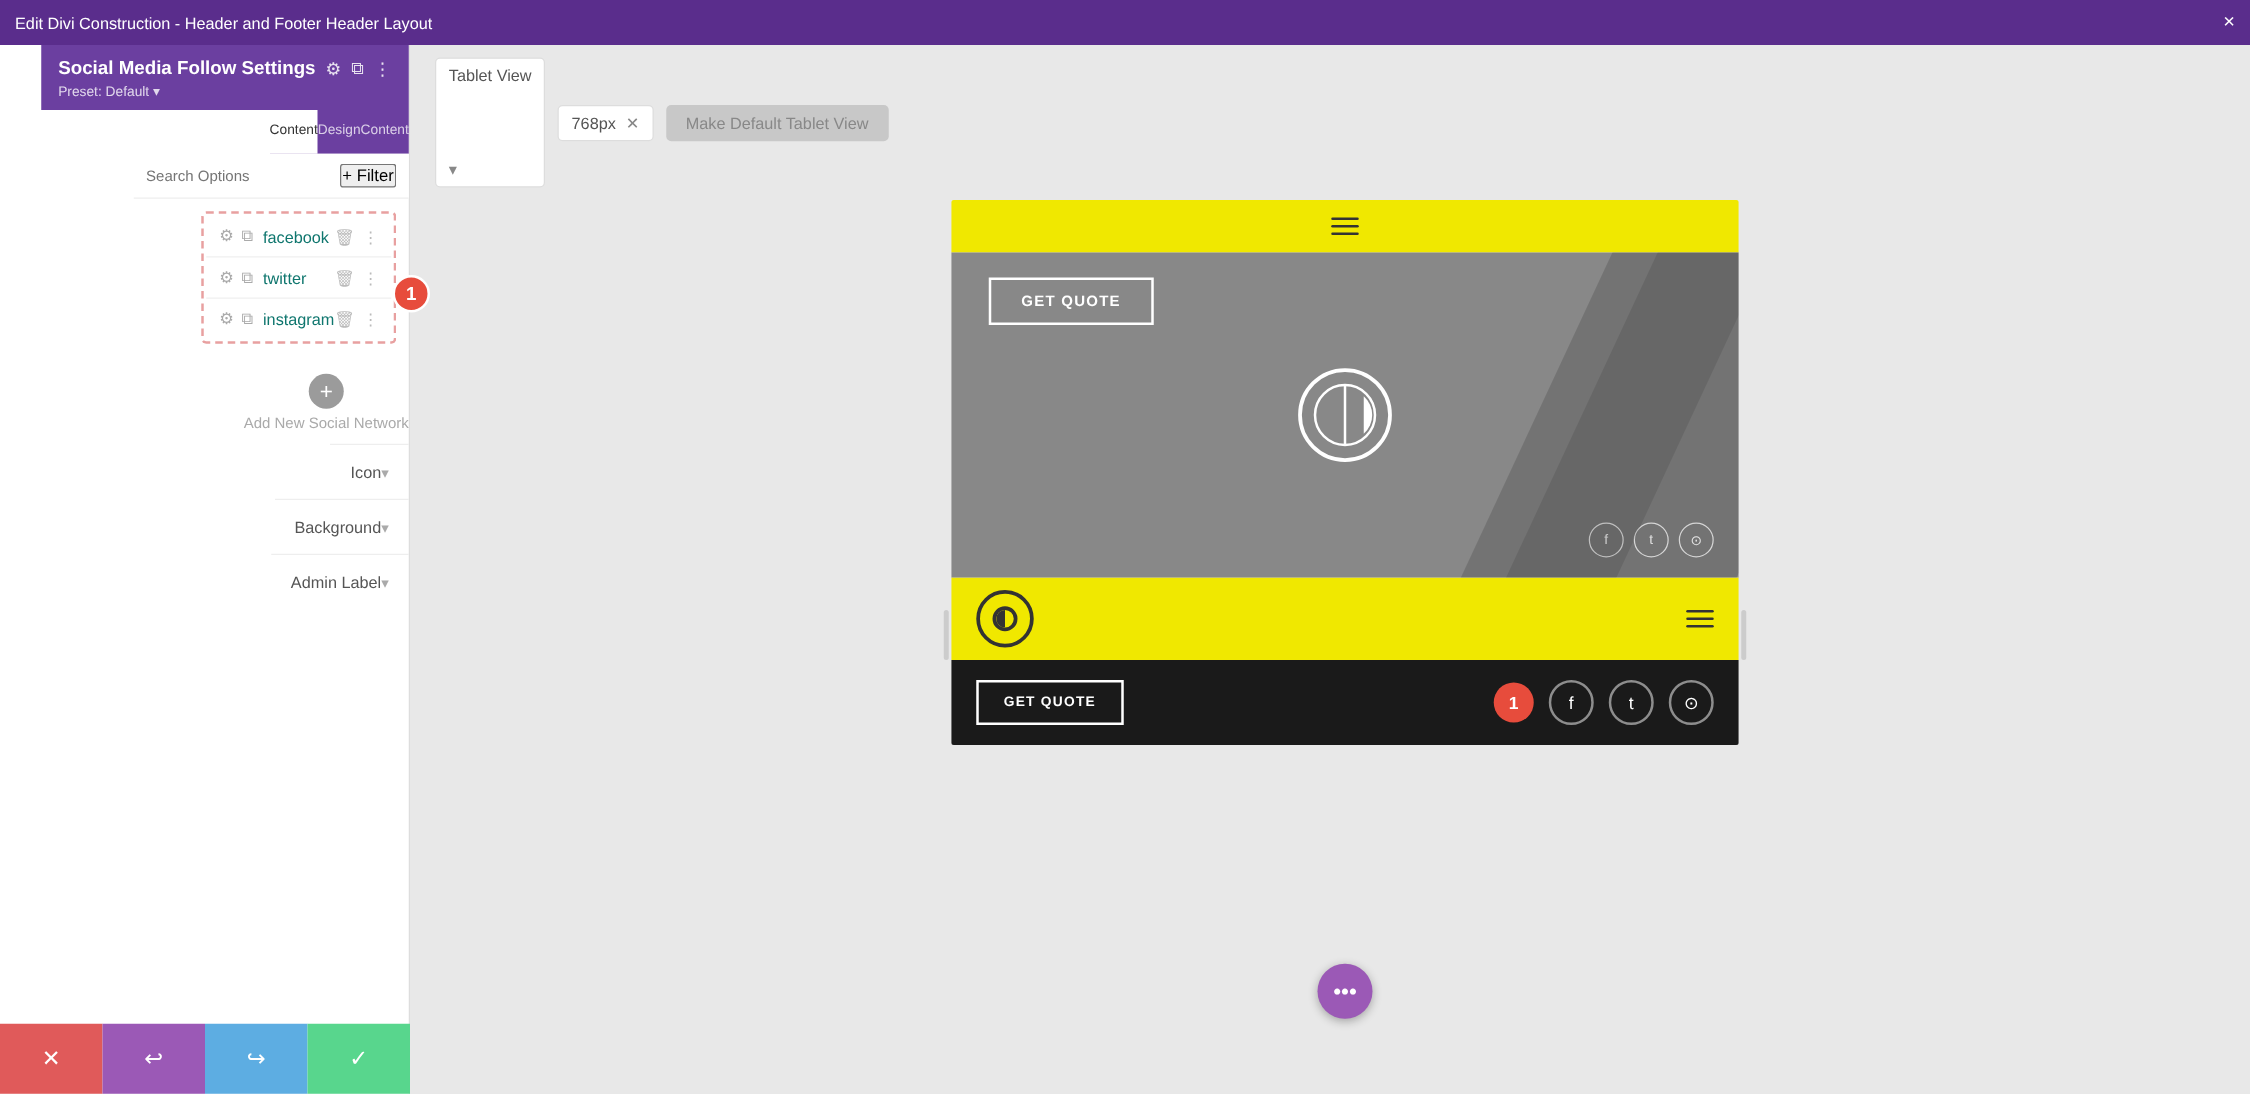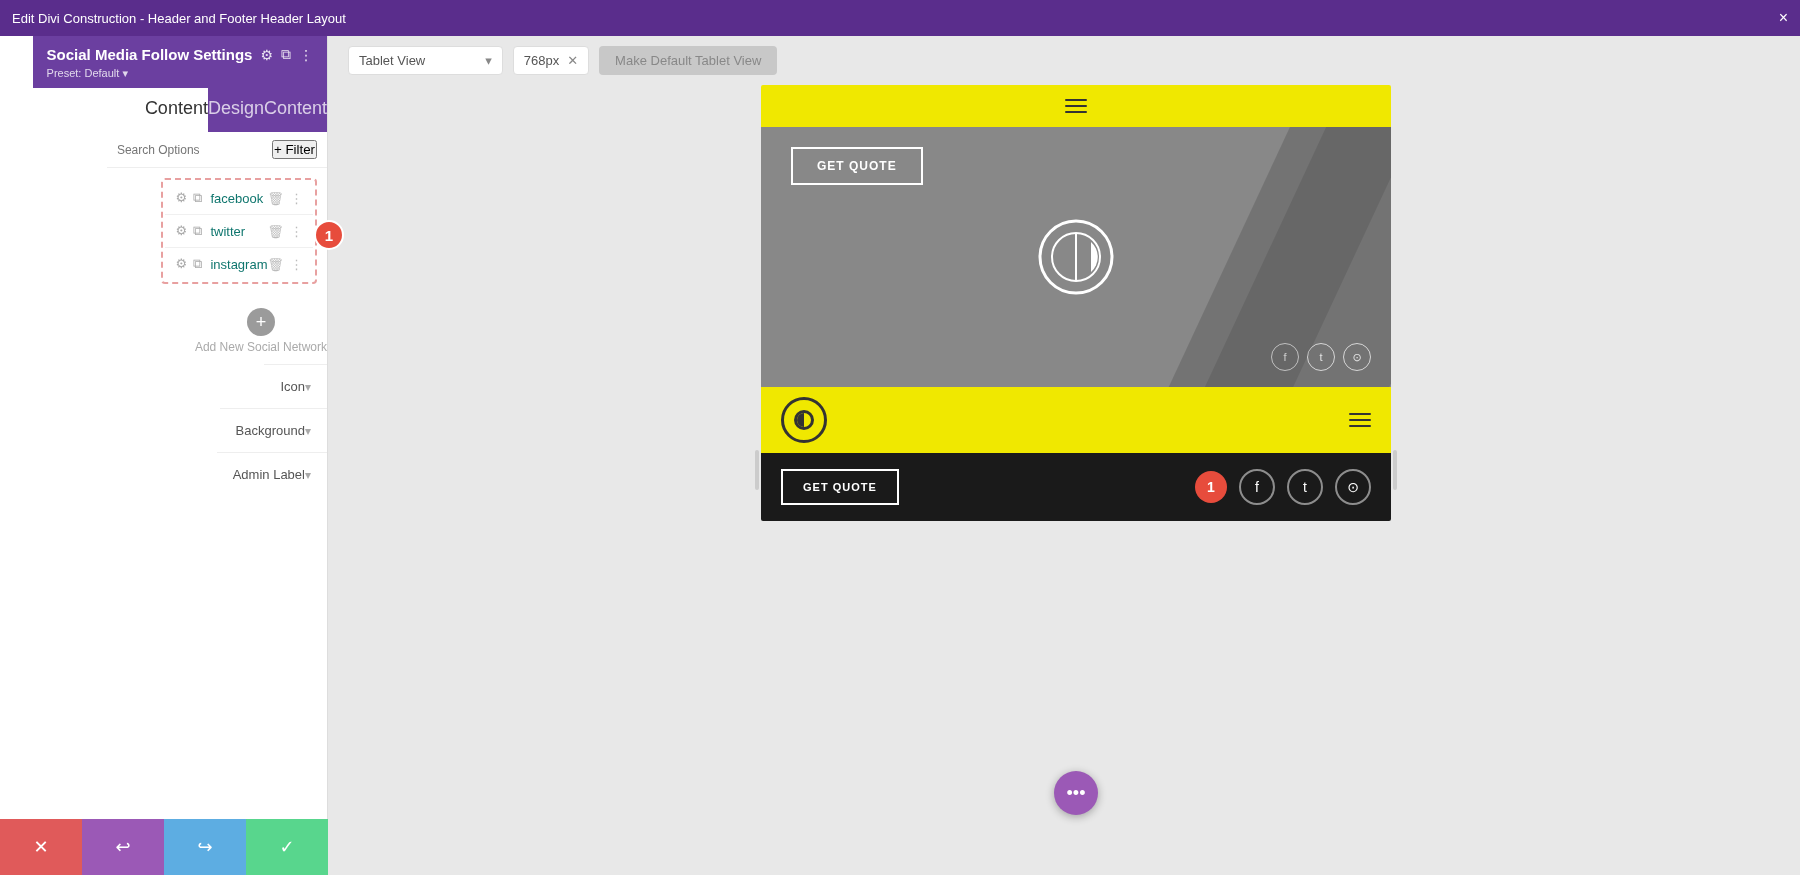--- a/index.html
+++ b/index.html
@@ -73,21 +73,21 @@
 
     
     #tabs {
       display: flex;
       background: #6b3fa0;
     }
     .tab {
       flex: 1;
       text-align: center;
       padding: 10px 0;
-      font-size: 18px;
+      font-size: 11px;
       color: rgba(255,255,255,0.75);
       cursor: pointer;
       border-bottom: 3px solid transparent;
     }
     .tab.active {
       color: white;
       background: white;
       color: #333;
       border-bottom: none;
     }
@@ -264,20 +264,21 @@
       display: flex;
       align-items: flex-start;
       background: white;
       border: 1px solid #ddd;
       border-radius: 4px;
       padding: 6px 10px;
       font-size: 13px;
       color: #555;
       cursor: pointer;
       gap: 60px;
+      flex-direction: column;
     }
     .view-selector .chevron { color: #888; }
     .px-input {
       display: flex;
       align-items: center;
       background: white;
       border: 1px solid #ddd;
       border-radius: 4px;
       padding: 6px 10px;
       font-size: 13px;

